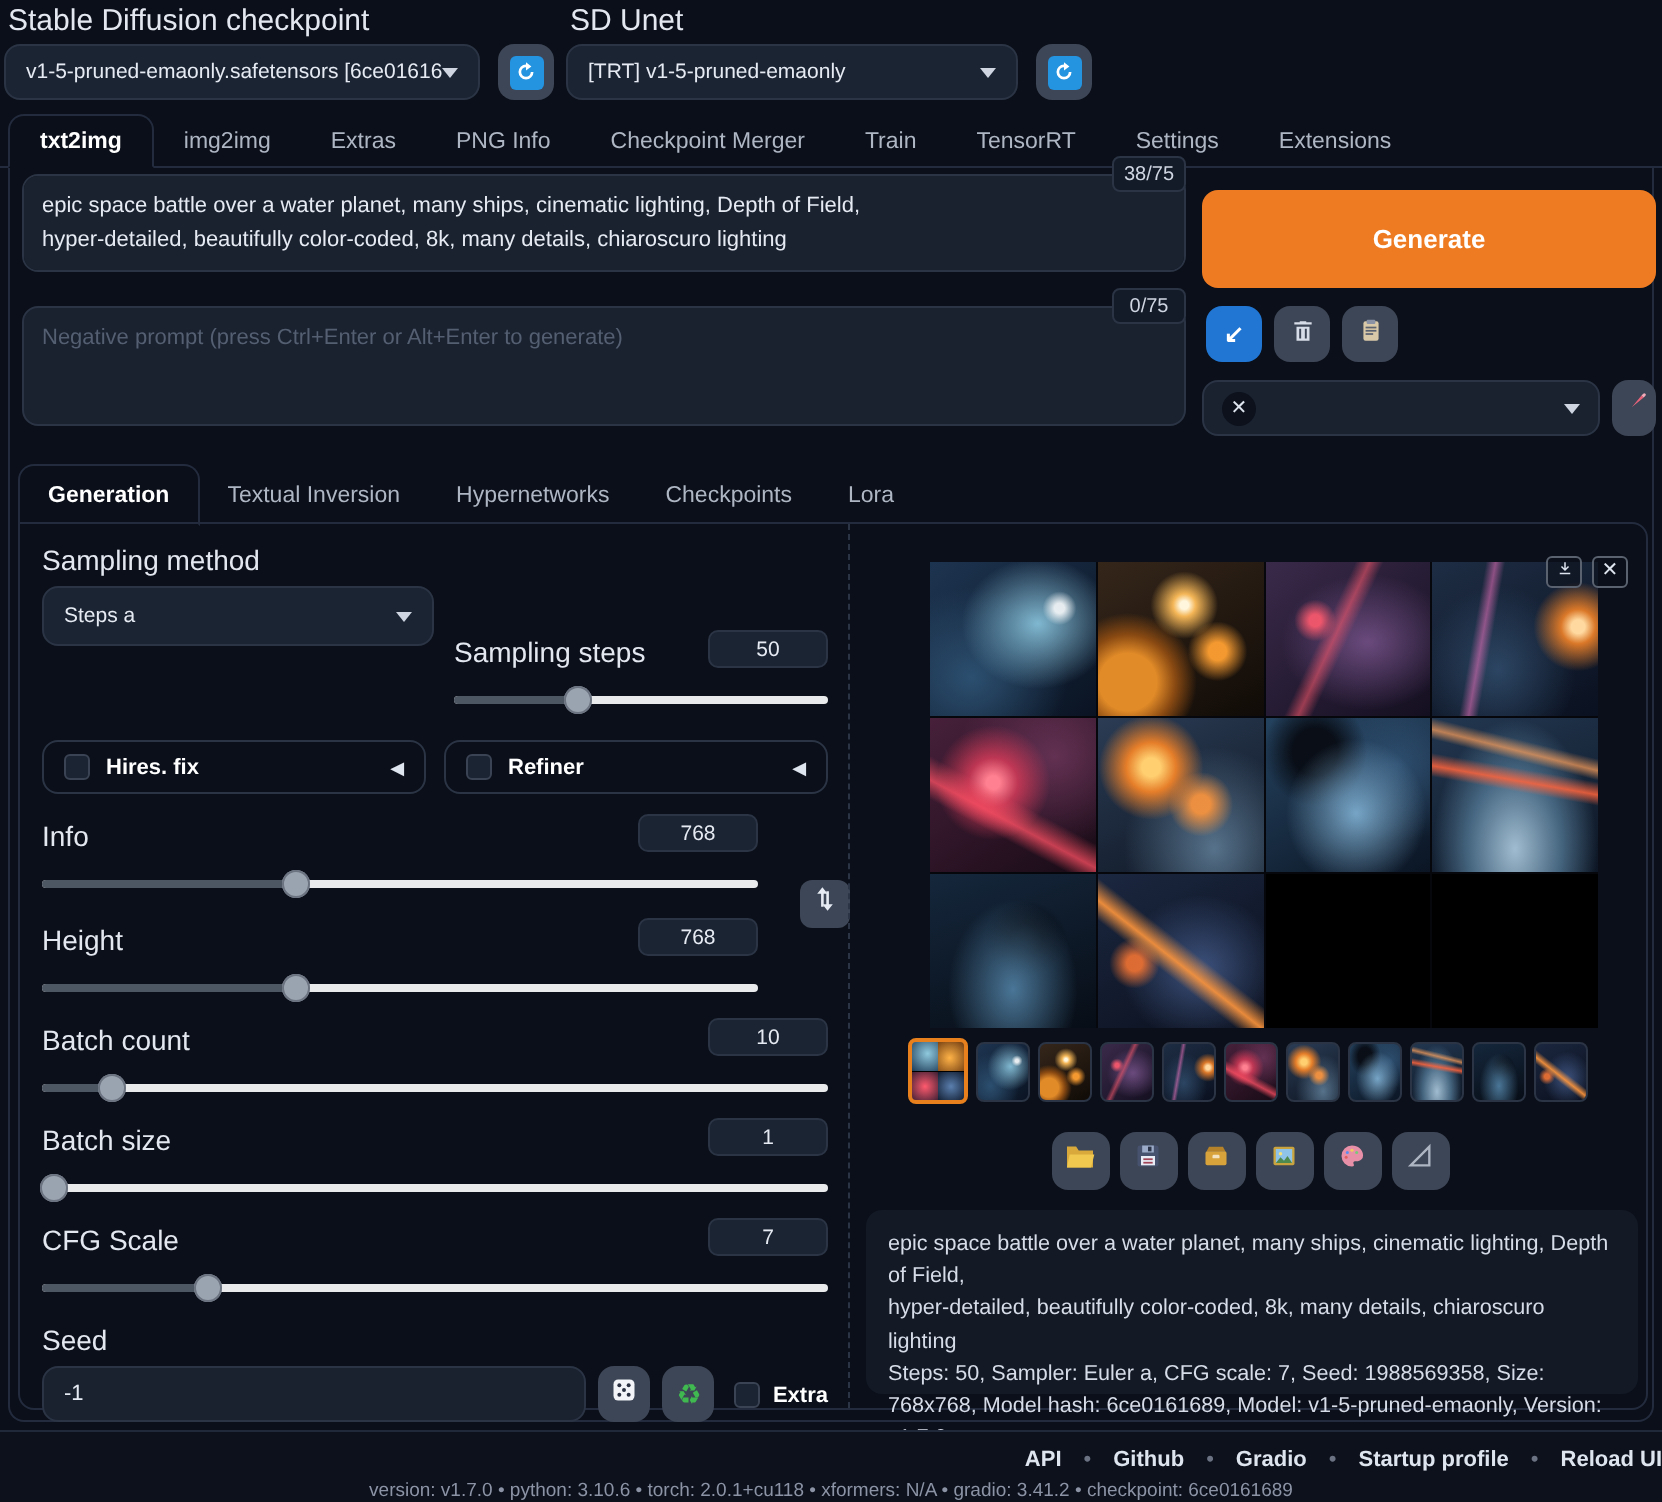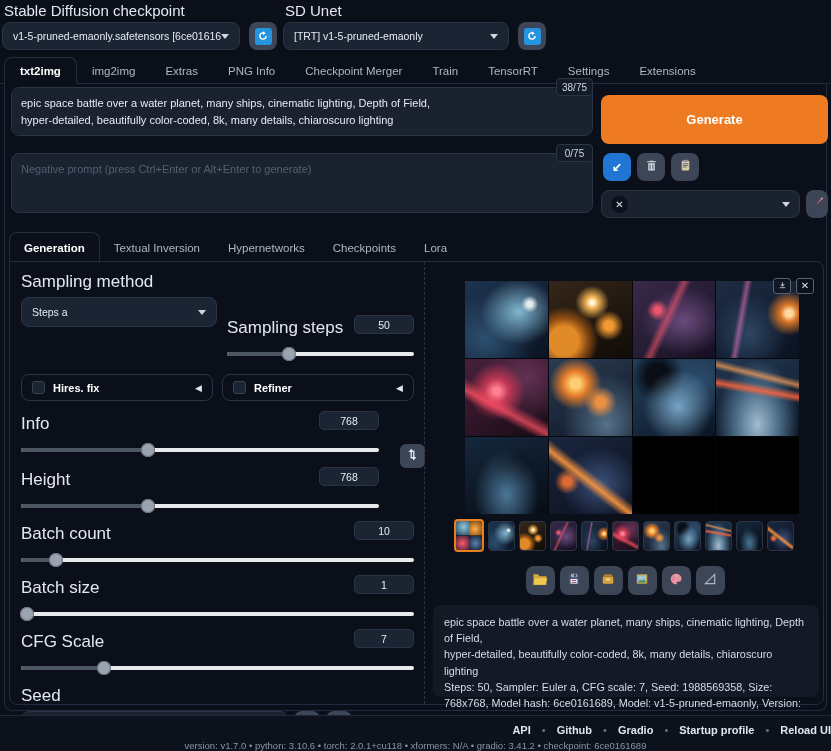--- a/index.html
+++ b/index.html
@@ -43,21 +43,21 @@
   .brush-btn { width:22px; height:28px; background:#3d4656; border-radius:8px; display:flex; align-items:center; justify-content:center; cursor:pointer; flex:none; }
 
   
   #subtabs { position:absolute; left:4px; top:146px; display:flex; align-items:flex-end; height:32px; }
   .subtab { padding:9px 14px 8px; font-size:11.5px; color:#aeb6c4; cursor:pointer; }
   .subtab.active { color:#fff; font-weight:bold; background:#0b0f19; border:1px solid #232c3e; border-bottom:1px solid #0b0f19; border-radius:8px 8px 0 0; margin-bottom:-1px; }
   #genpanel { position:absolute; left:4px; top:177px; width:815px; height:444px; border:1px solid #232c3e; border-radius:0 8px 8px 8px; }
 
   
   #settings-col { position:absolute; left:0; top:0; width:414px; height:100%; padding:10px 10px 10px 11px; }
-  .field-label { font-size:17px; color:#e3e8f0; }
+  .field-label { font-size:14px; color:#e3e8f0; }
   .row1 { display:flex; gap:10px; }
   .row1 .half-a { width:196px; }
   .row1 .half-b { flex:1; position:relative;margin-top:46px; }
   .half-a .dropdown { margin-top:5px; height:30px; }
   .numbox { position:absolute; top:-3px; right:0; width:60px; height:19px; background:#1b2433; border:1px solid #2a3444; border-radius:5px; font-size:10.5px; color:#e6ebf3; display:flex; align-items:center; justify-content:center; }
   .slider { position:relative; height:14px; margin-top:9px; cursor:pointer; }
   .slider .track { position:absolute; left:0; right:0; top:5px; height:4px; border-radius:2px; background:#e9eaec; }
   .slider .fill { position:absolute; left:0; top:5px; height:4px; border-radius:2px; background:#4d5663; }
   .slider .handle { position:absolute; top:0; width:14px; height:14px; border-radius:50%; background:#9aa3b0; margin-left:-7px; box-shadow:0 0 0 1px #6b7280 inset; }
   .acc-row { display:flex; gap:9px; margin-top:13px; }
@@ -69,21 +69,21 @@
   .wh-left { position:relative; width:358px; }
   .dim-row { position:relative; }
   .dim-row + .dim-row { margin-top:13px; }
   .swap-btn { position:absolute; right:-11px; top:30px; width:25px; height:24px; background:#3d4656; border-radius:6px; display:flex; align-items:center; justify-content:center; cursor:pointer; }
   .param-row { position:relative; margin-top:11px; }
   .seed-block { margin-top:11px; }
   .seed-row { display:flex; align-items:center; gap:6px; margin-top:5px; }
   .seed-input { width:275px; height:28px; background:#1a2230; border:1px solid #2a3444; border-radius:8px; color:#e6ebf3; font-size:11px; padding:0 10px; font-family:"Liberation Sans",sans-serif; outline:none; }
   .mini-btn { width:26px; height:28px; background:#3d4656; border-radius:8px; display:flex; align-items:center; justify-content:center; cursor:pointer; flex:none; }
   .recycle-glyph { color:#3fb950; font-size:14px; line-height:1; }
-  .extra-wrap { display:flex; align-items:flex-start; gap:6px; margin-left:4px;font-family:Liberation Mono, monospace; }
+  .extra-wrap { display:flex; align-items:flex-end; gap:6px; margin-left:4px; }
   .extra-label { font-size:11px; font-weight:bold; color:#fff; }
   .script-block { margin-top:4px;font-weight:bold; }
   .script-block .dropdown { margin-top:5px; height:30px; }
 
   
   #gallery-col { position:absolute; left:414px; top:0; width:401px; height:100%; border-left:1px dashed #2a3444; }
   .gal-tools { position:absolute; top:16px; right:11px; display:flex; gap:5px; z-index:3; }
   .gal-tool { width:18px; height:16px; border:1px solid #5a6270; border-radius:3px; background:rgba(12,16,25,.55); color:#dfe5ef; font-size:10px; line-height:1; display:flex; align-items:center; justify-content:center; cursor:pointer; }
   .gallery-grid { position:absolute; left:40px; top:19px; width:334px; height:233px; display:grid; grid-template-columns:repeat(4,1fr); grid-template-rows:repeat(3,1fr); gap:1px; background:#05070c; }
   .gcell { width:100%; height:100%; cursor:pointer; }

